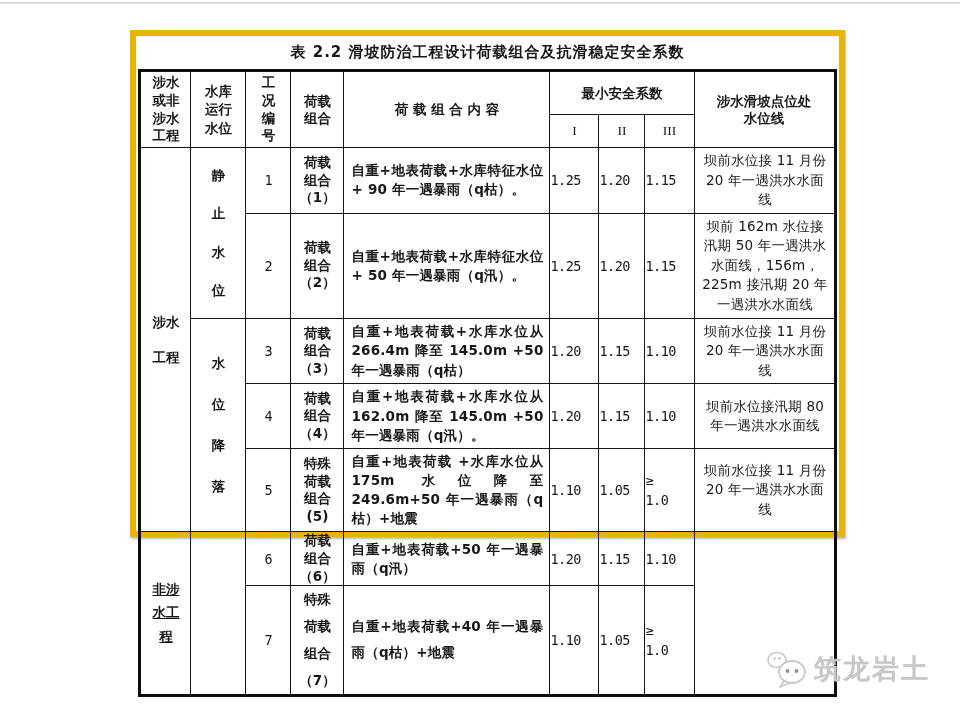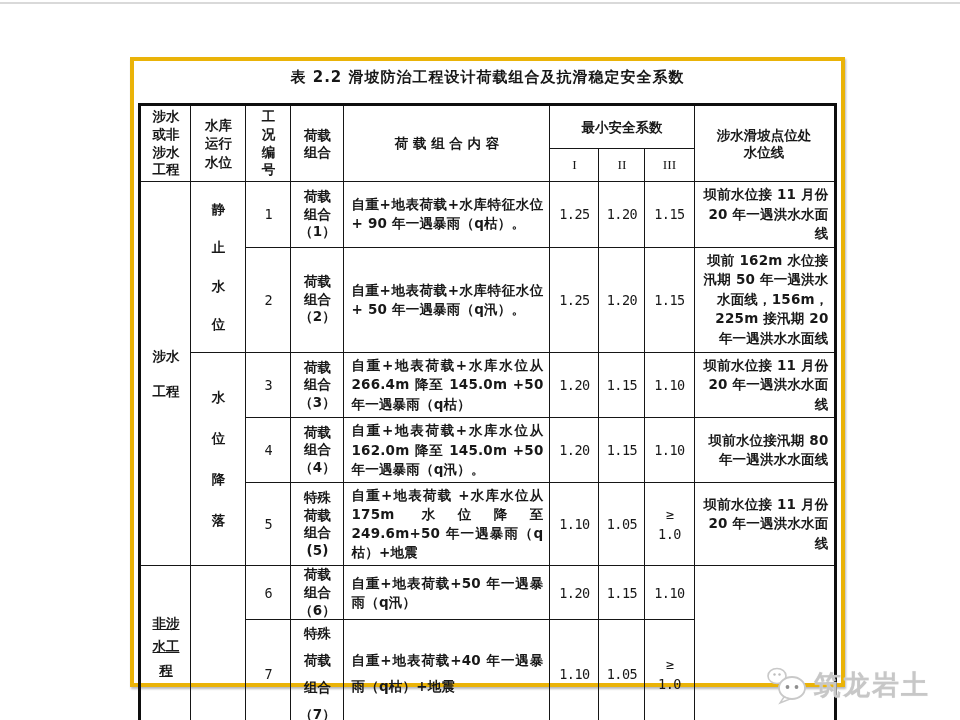--- a/index.html
+++ b/index.html
@@ -2,67 +2,67 @@
 <html><head>
 <meta charset="utf-8">
 <style>
   * { margin: 0; padding: 0; box-sizing: border-box; }
   html, body { width: 960px; height: 720px; background: #ffffff; overflow: hidden; }
   body { font-family: "DejaVu Sans", "Liberation Sans", sans-serif; color: #111; position: relative; }
 
   .scan-line-top { position: absolute; left: 0; top: 2px; width: 960px; height: 2px; background: #d9d9d9; }
 
   .frame {
-    position: absolute; left: 130px; top: 57px; width: 715px; height: 630px;
-    border: 4px solid #eab308; background: #fff;
+    position: absolute; left: 130px; top: 30px; width: 715px; height: 507px;
+    border: 6px solid #eab308; background: #fff;
     box-shadow: 1px 2px 2px rgba(0,0,0,0.28);
   }
 
   .doc-title {
     height: 33px; display: flex; align-items: center; justify-content: center;
     font-size: 15px; font-weight: bold; letter-spacing: 1px; color: #171717;
   }
 
   table.main {
     border-collapse: collapse; table-layout: fixed;
-    width: 695px; margin: 9px auto;
+    width: 695px; margin: 0 auto;
   }
   table.main td, table.main th {
     border: 1.6px solid #161616; vertical-align: middle;
     font-size: 13.5px; color: #181818; overflow: hidden;
   }
   table.main { border: 3px solid #0e0e0e; }
   .ml { white-space: pre-line; }
 
   .hdr { font-weight: bold; text-align: center; line-height: 1.25; }
   .hdr-tall { line-height: 1.35; }
 
   .roman { font-family: "Liberation Serif", "DejaVu Serif", serif; font-size: 15px; font-weight: normal; text-align: center; }
 
-  .num { font-family: "DejaVu Sans Mono", "Liberation Mono", monospace; font-size: 14px; text-align: center; letter-spacing: -0.5px; }
+  .num { font-family: "DejaVu Sans Mono", "Liberation Mono", monospace; font-size: 14px; text-align: left; letter-spacing: -0.5px; }
   .num-pre { white-space: pre-line; line-height: 1.5; }
 
   .content-cell {
     text-align: justify; padding: 3px 6px 3px 7px; line-height: 1.42; font-weight: bold; letter-spacing: 0.2px;
   }
   .waterline-cell {
-    text-align: right; padding: 3px 5px 3px 7px; line-height: 1.45; font-weight: bold; letter-spacing: 0.2px;
+    text-align: center; padding: 3px 5px 3px 7px; line-height: 1.45; font-weight: normal; letter-spacing: 0.2px;
   }
   .combo-cell { text-align: center; white-space: pre-line; line-height: 1.3; font-weight: bold; }
   .combo-cell.spread { line-height: 2.0; }
   .caseno-cell { text-align: center; font-family: "DejaVu Sans Mono", monospace; font-size: 14px; }
 
   .v2 { text-align: center; white-space: pre-line; line-height: 2.55; font-weight: bold; font-size: 14px; }
   .v3 { text-align: center; white-space: pre-line; line-height: 1.75; font-weight: bold; font-size: 14px; text-decoration: underline; }
   .v4a { text-align: center; white-space: pre-line; line-height: 2.85; font-weight: bold; font-size: 14px; }
   .v4b { text-align: center; white-space: pre-line; line-height: 3.05; font-weight: bold; font-size: 14px; }
   .v4h { text-align: center; white-space: pre-line; line-height: 1.3; font-weight: bold; }
 
   .watermark {
-    position: absolute; left: 766px; top: 664px; display: flex; align-items: center; gap: 2px; z-index: 5;
+    position: absolute; left: 766px; top: 648px; display: flex; align-items: center; gap: 2px; z-index: 5;
   }
   .watermark .wm-text {
     font-size: 27px; font-weight: bold; color: #c7c7c7; letter-spacing: 2px;
     text-shadow: 0 0 1px #e2e2e2;
   }
 </style>
 </head>
 <body>
 
 <div class="scan-line-top"></div>

